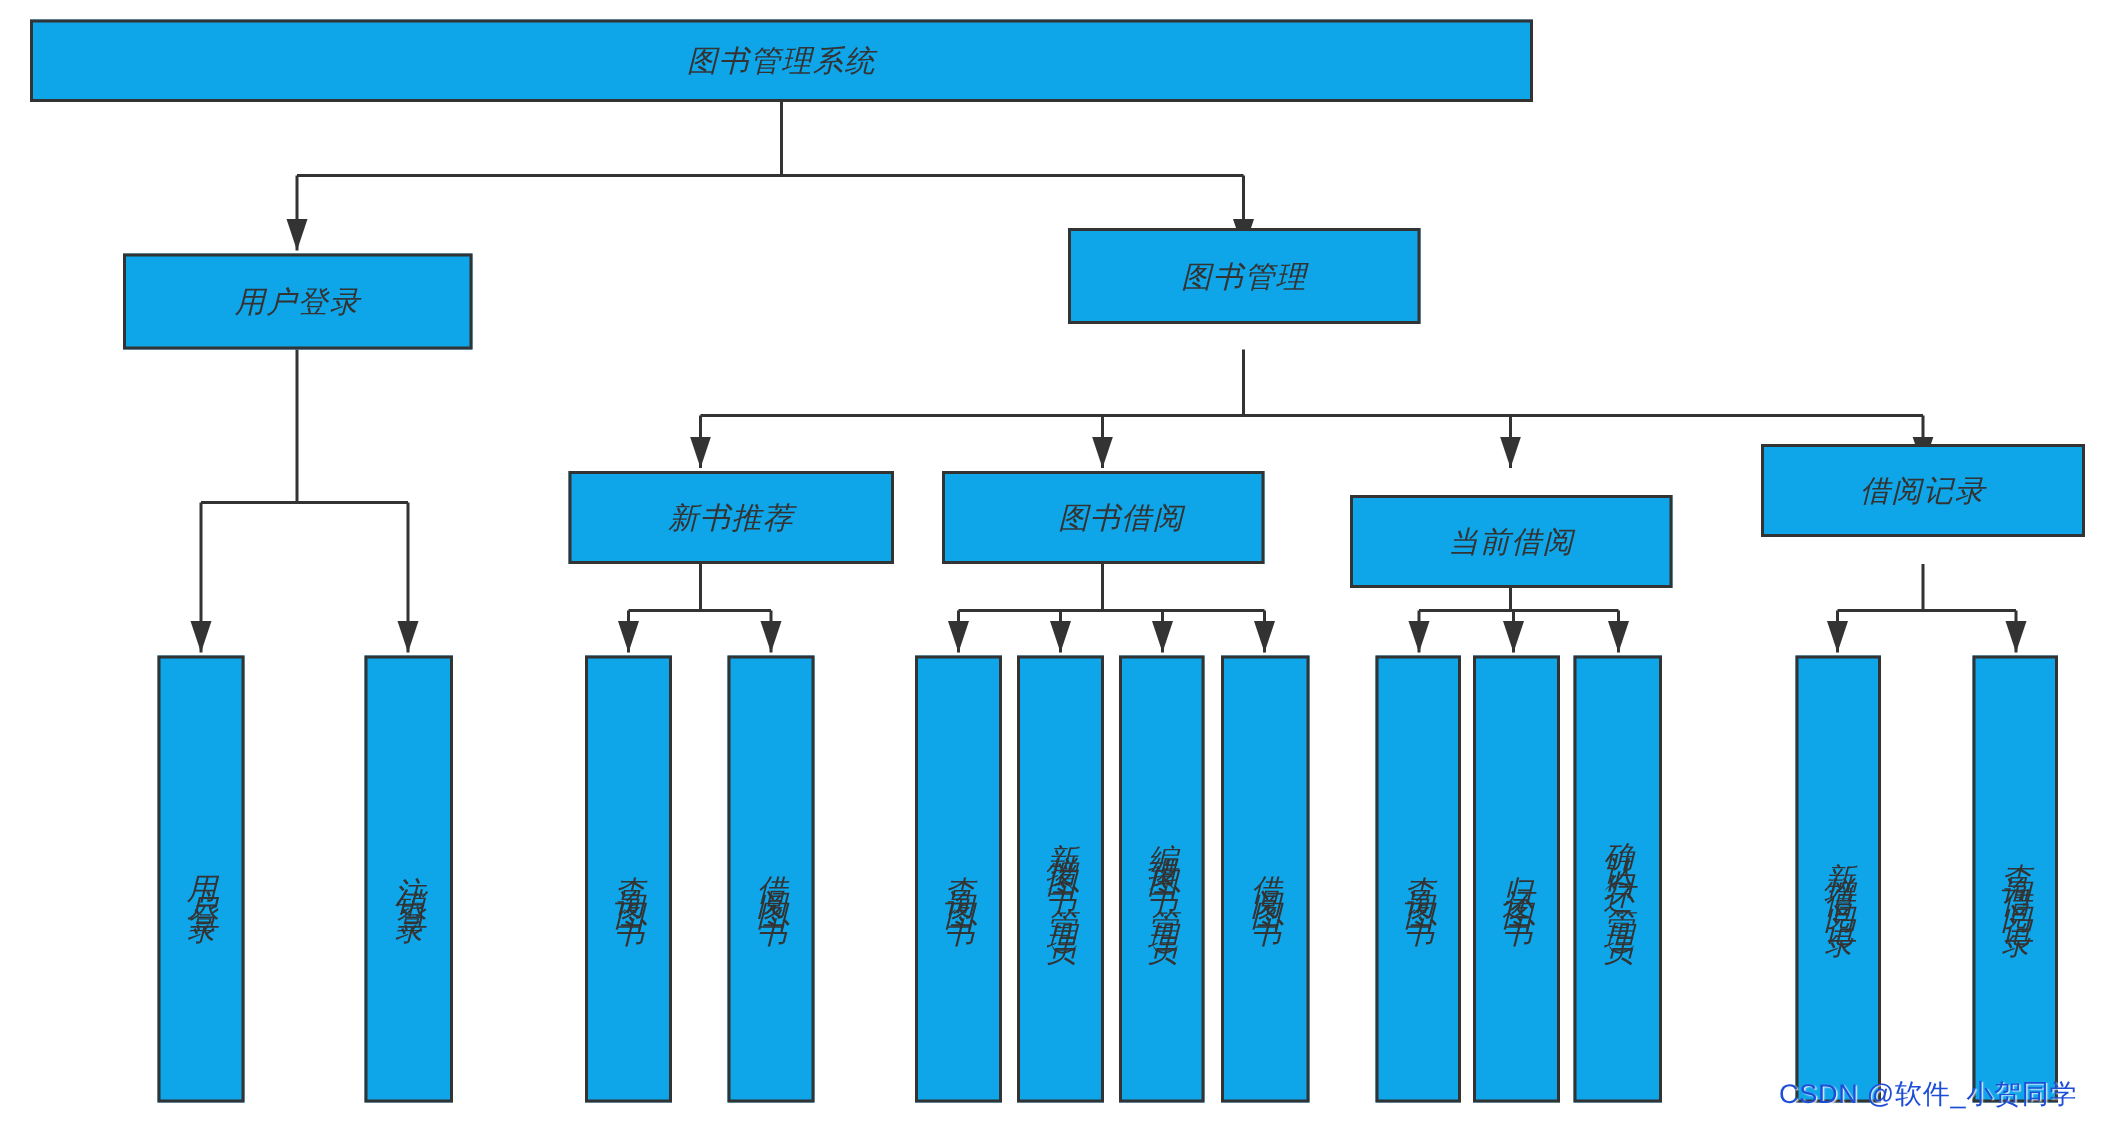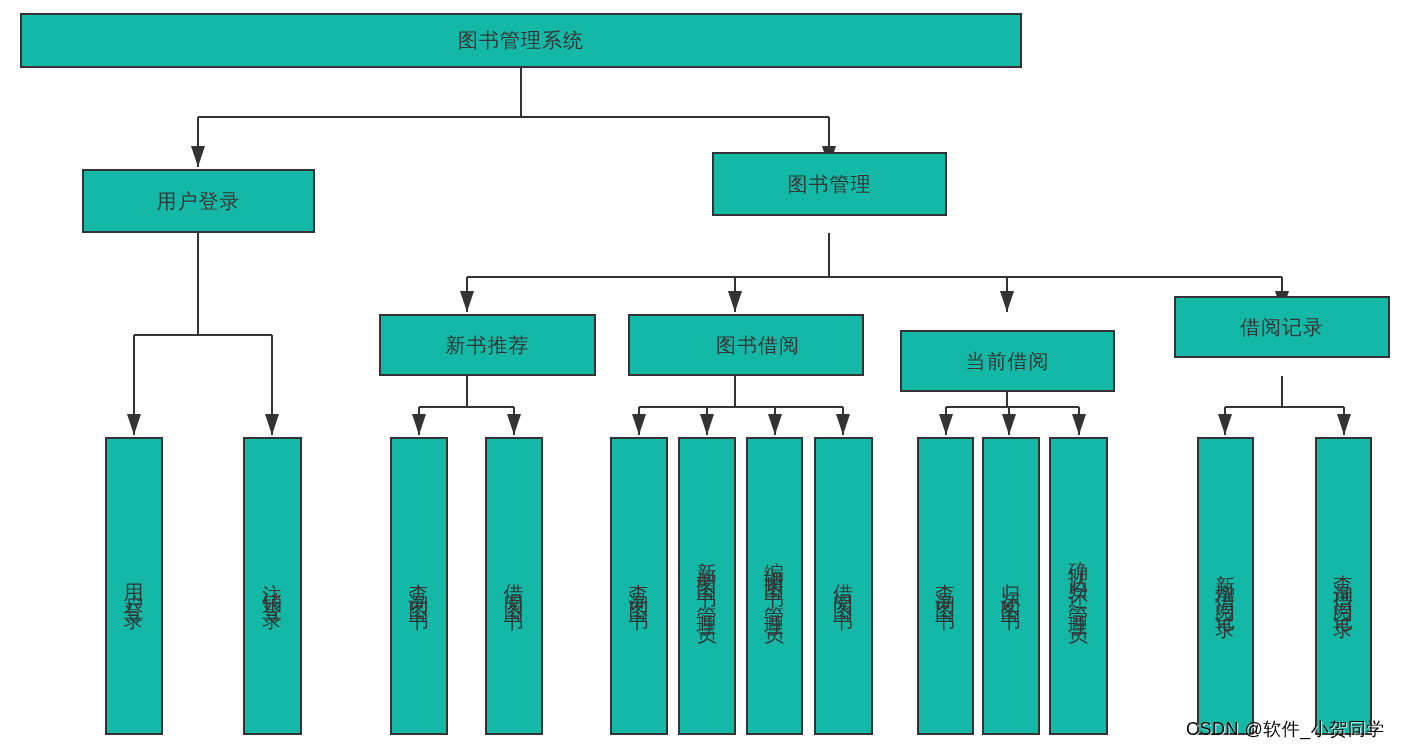--- a/index.html
+++ b/index.html
@@ -14,43 +14,44 @@
   .wires {
     position: absolute;
     left: 0; top: 0;
     width: 1405px; height: 747px;
     z-index: 1;
   }
   .node {
     position: absolute;
     box-sizing: border-box;
     border: 2px solid #333333;
-    background: #14b8a6;
+    background: #0ea5e9;
     color: #333333;
     display: flex;
     align-items: center;
     justify-content: center;
     z-index: 2;
+    font-style: italic;
   }
   .h-node { font-size: 20px; letter-spacing: 1px; }
   .v-node span {
     writing-mode: vertical-rl;
     text-orientation: mixed;
     font-size: 20px;
     line-height: 1;
     letter-spacing: 9px;
     white-space: nowrap;
   }
   .watermark {
     position: absolute;
     left: 1186px;
     top: 717px;
     z-index: 3;
     font-size: 18px;
-    color: #000000;
+    color: #1d4ed8;
     letter-spacing: 0.5px;
     text-shadow: 1px 1px 1px rgba(255,255,255,0.9);
     white-space: nowrap;
   }
 </style>
 </head>
 <body>
 
 <div class="canvas">
 
@@ -102,21 +103,21 @@
   <div class="node h-node" style="left:82px; top:169px; width:233px; height:64px;">
     <span>用户登录</span>
   </div>
   <div class="node h-node" style="left:712px; top:152px; width:235px; height:64px;">
     <span>图书管理</span>
   </div>
 
   <div class="node h-node" style="left:358px; top:314px; width:217px; height:62px;margin-left:21px;">
     <span>新书推荐</span>
   </div>
-  <div class="node h-node" style="left:628px; top:314px; width:236px; height:62px;padding-left:24px;">
+  <div class="node h-node" style="left:628px; top:314px; width:215px; height:62px;padding-left:24px;">
     <span>图书借阅</span>
   </div>
   <div class="node h-node" style="left:900px; top:314px; width:215px; height:62px;margin-top:16px;">
     <span>当前借阅</span>
   </div>
   <div class="node h-node" style="left:1174px; top:296px; width:216px; height:62px;">
     <span>借阅记录</span>
   </div>
 
   <div class="node v-node" style="left:105px; top:437px; width:58px; height:298px;">

